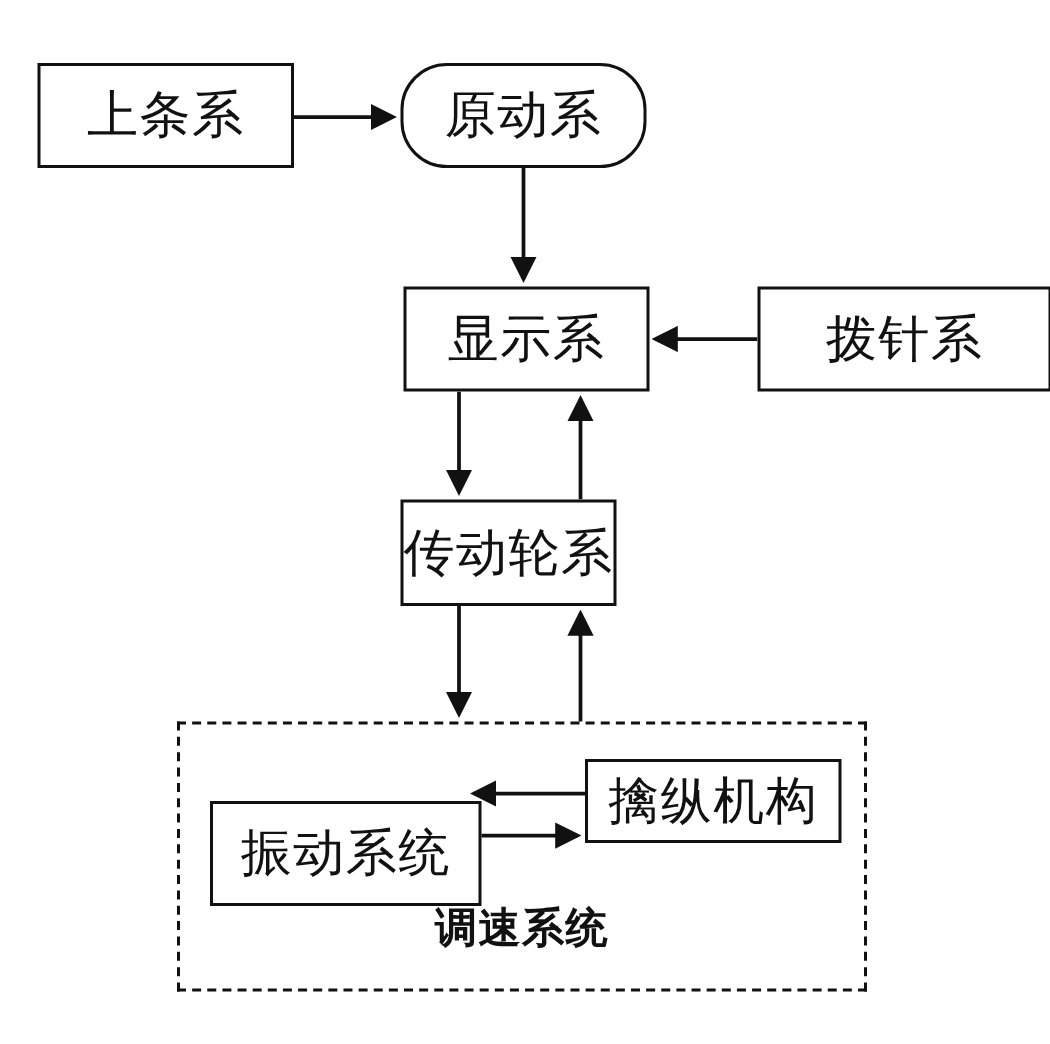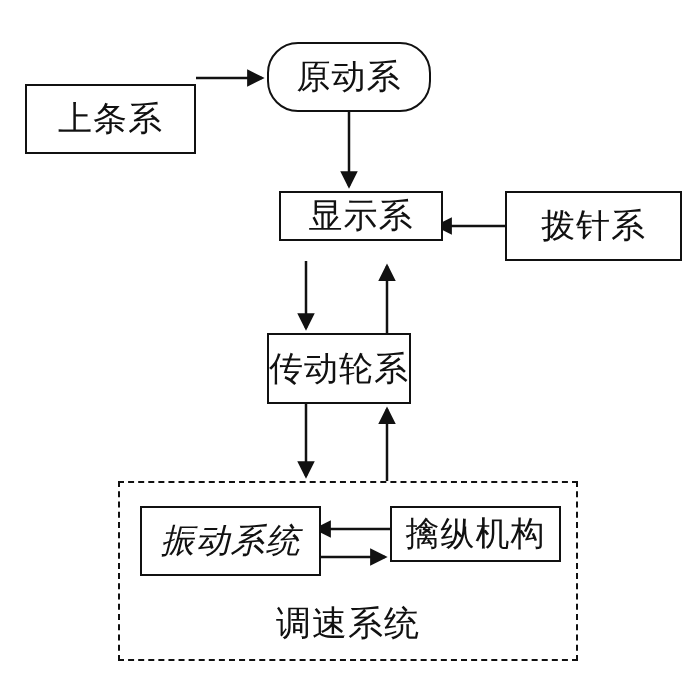--- a/index.html
+++ b/index.html
@@ -22,46 +22,46 @@
     border: 2.5px solid #111111;
     background: #ffffff;
     display: flex;
     align-items: center;
     justify-content: center;
     font-size: 34px;
     font-weight: 500;
     letter-spacing: 1px;
     white-space: nowrap;
   }
-  #node-shangtiaoxi   { left: 25px;  top: 42px;  width: 171px; height: 70px; margin-top: 42px; }
+  #node-shangtiaoxi   { left: 25px;  top: 42px;  width: 171px; height: 70px; }
   #node-yuandongxi    { left: 267px; top: 42px;  width: 164px; height: 70px; border-radius: 31px; }
-  #node-xianshixi     { left: 279px; top: 191px; width: 164px; height: 50px; }
-  #node-bozhenxi      { left: 505px; top: 191px; width: 177px; height: 70px; }
+  #node-xianshixi     { left: 269px; top: 191px; width: 164px; height: 70px; }
+  #node-bozhenxi      { left: 505px; top: 191px; width: 196px; height: 70px; }
   #node-chuandonglunxi{ left: 267px; top: 333px; width: 144px; height: 71px; }
-  #node-zhendongxitong{ left: 140px; top: 506px; width: 181px; height: 70px; font-style: italic; }
+  #node-zhendongxitong{ left: 140px; top: 534px; width: 181px; height: 70px; }
   #node-qinzongjigou  { left: 390px; top: 506px; width: 171px; height: 56px; }
 
   .group-box {
     position: absolute;
     box-sizing: border-box;
     left: 118px;
     top: 481px;
     width: 460px;
     height: 180px;
     border: 2.5px dashed #111111;
     background: transparent;
   }
   .group-label {
     position: absolute;
     left: 118px;
     top: 600px;
     width: 460px;
     text-align: center;
-    font-size: 35px;
-    font-weight: 400;
+    font-size: 28px;
+    font-weight: 700;
     letter-spacing: 1px;
   }
   .connector-layer {
     position: absolute;
     left: 0;
     top: 0;
     width: 700px;
     height: 696px;
     pointer-events: none;
   }

